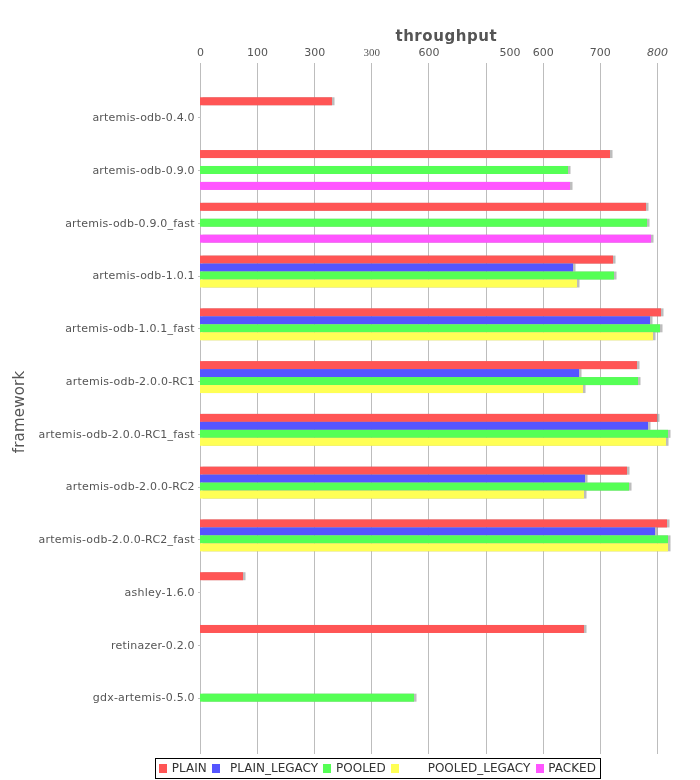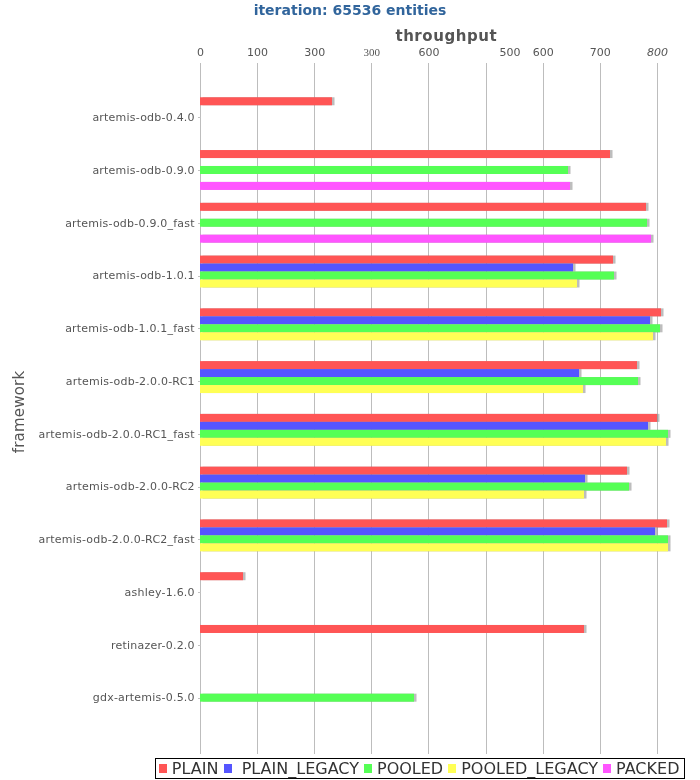--- a/index.html
+++ b/index.html
@@ -27,28 +27,27 @@
 
   #plot{position:absolute;left:0;top:0;width:700px;height:780px;}
 
   .bar{position:absolute;height:8px;
        box-shadow:2.5px 0 0 0 rgba(128,128,128,0.52);}
 
   #legend{position:absolute;border:1.2px solid #000000;background:#ffffff;
        box-sizing:border-box;display:flex;align-items:center;}
   .legend-item{display:flex;align-items:center;}
   .legend-swatch{width:8px;height:8.5px;display:block;}
-  .legend-label{font-size:16px;color:#333333;line-height:11px;white-space:nowrap;}
+  .legend-label{font-size:12px;color:#333333;line-height:11px;white-space:nowrap;}
 </style>
 </head>
 <body>
 
 <div id="root">
 
-  <div id="chart-title">iteration: 65536 entities</div>
 
   <div id="x-axis-title" style="left:246px;font-weight:bold;">throughput</div>
 
   <div id="y-axis-title" style="left: 10px; top: 412px; transform: rotate(-90deg) translate(-50%, 0px);">framework</div>
 
   <div id="plot">
       <div class="gridline" style="left: 200px; top: 63px; height: 690.6px;"></div>
       <div class="xtick-label" style="left: 160.5px; width: 80px; top: 47px;">0</div>
       <div class="gridline" style="left: 257px; top: 63px; height: 690.6px;"></div>
       <div class="xtick-label" style="left: 217.62px; width: 80px; top: 47px;">100</div>
@@ -132,21 +131,21 @@
         <span class="legend-label" style="margin-left: 4.7px;">PLAIN</span>
       </div>
       <div class="legend-item" style="margin-left: 5.3px;">
         <span class="legend-swatch" style="background: rgb(85, 85, 255);"></span>
         <span class="legend-label" style="margin-left: 10px;">PLAIN_LEGACY</span>
       </div>
       <div class="legend-item" style="margin-left: 5.3px;">
         <span class="legend-swatch" style="background: rgb(85, 255, 85);"></span>
         <span class="legend-label" style="margin-left: 4.7px;">POOLED</span>
       </div>
-      <div class="legend-item" style="margin-left: 5.3px;">
+      <div class="legend-item" style="margin-left: 5.3px; gap: 24px;">
         <span class="legend-swatch" style="background: rgb(255, 255, 85);"></span>
         <span class="legend-label" style="margin-left: 4.7px;">POOLED_LEGACY</span>
       </div>
       <div class="legend-item" style="margin-left: 5.3px;">
         <span class="legend-swatch" style="background: rgb(255, 85, 255);"></span>
         <span class="legend-label" style="margin-left: 4.7px;">PACKED</span>
       </div>
     </div>
 
 </div>

